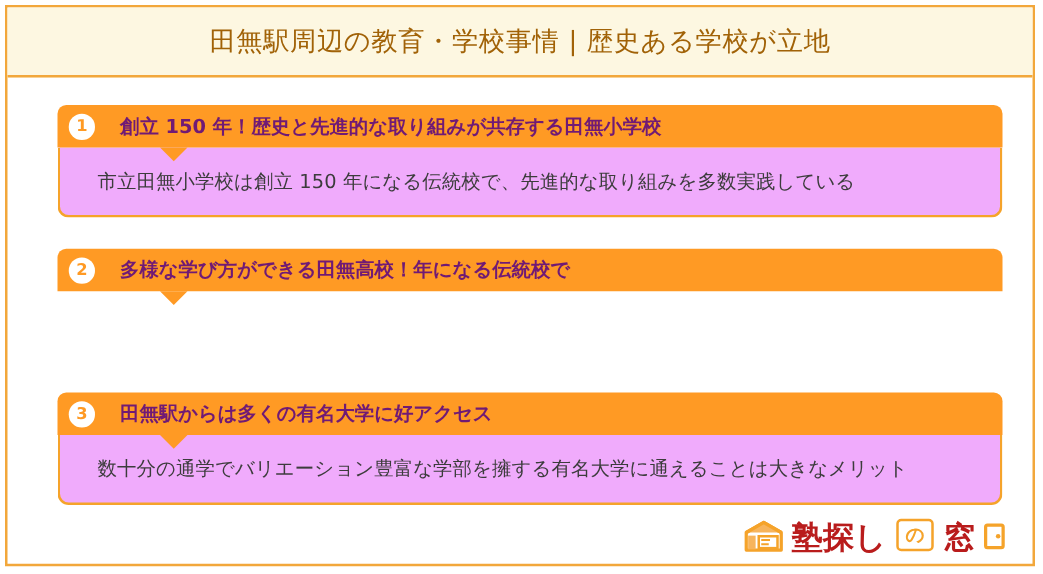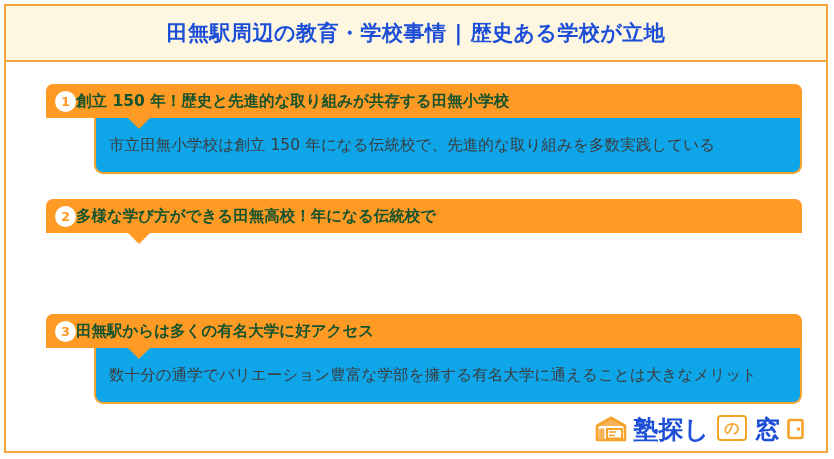--- a/index.html
+++ b/index.html
@@ -18,23 +18,23 @@
   }
   .title-band{
     position:absolute;left:0;top:0;
     width:100%;height:56px;
     background:#fdf7e1;
     border-bottom:2px solid #f2a73b;
     box-sizing:border-box;
     display:flex;align-items:center;justify-content:center;
   }
   .title-text{
-    color:#1d4ed8;
+    color:#a16207;
     font-size:21px;
-    font-weight:bold;
+    font-weight:normal;
     letter-spacing:0.5px;
     white-space:nowrap;
   }
   .items{
     position:absolute;left:0;top:56px;right:0;bottom:0;
   }
   .item{
     position:absolute;left:40px;width:756px;
   }
   .item-1{top:22px;}
@@ -55,62 +55,61 @@
     border-radius:50%;
     background:#ffffff;
     color:#ff9a24;
     font-size:13px;
     font-weight:bold;
     display:flex;align-items:center;justify-content:center;
     flex:0 0 auto;
     line-height:1;
   }
   .head-text{
-    color:#14532d;
+    color:#701a75;
     font-size:15.5px;
     font-weight:bold;
-    margin-left:0;
+    margin-left:20px;
     white-space:nowrap;
   }
   .notch{
     position:absolute;
     left:82px;top:100%;
     width:0;height:0;
     border-left:11px solid transparent;
     border-right:11px solid transparent;
     border-top:11px solid #ff9a24;
   }
   .item-body{
     border:2px solid #f5a32a;
     border-top:none;
     border-radius:0 0 9px 9px;
-    background:#0ea5e9;
+    background:#f0abfc;
     height:56px;
     display:flex;align-items:center;
-    padding:0 13px;
+    padding:0 30px;
     box-sizing:border-box;
-    margin-left:48px;
   }
   .body-text{
     color:#3c3c3c;
     font-size:15.5px;
     font-weight:normal;
     white-space:nowrap;
     letter-spacing:0.1px;
   }
 
   .logo{
     position:absolute;
     right:22px;bottom:8px;
     display:flex;align-items:center;
     gap:5px;
   }
   .logo-icon{flex:0 0 auto;display:block;}
   .logo-word{
-    color:#1d4ed8;
+    color:#b91c1c;
     font-size:25px;
     font-weight:bold;
     line-height:1;
     letter-spacing:0px;
   }
   .logo-no{
     display:inline-flex;
     align-items:center;justify-content:center;
     border:2.5px solid #f5a32a;
     border-radius:4px;

